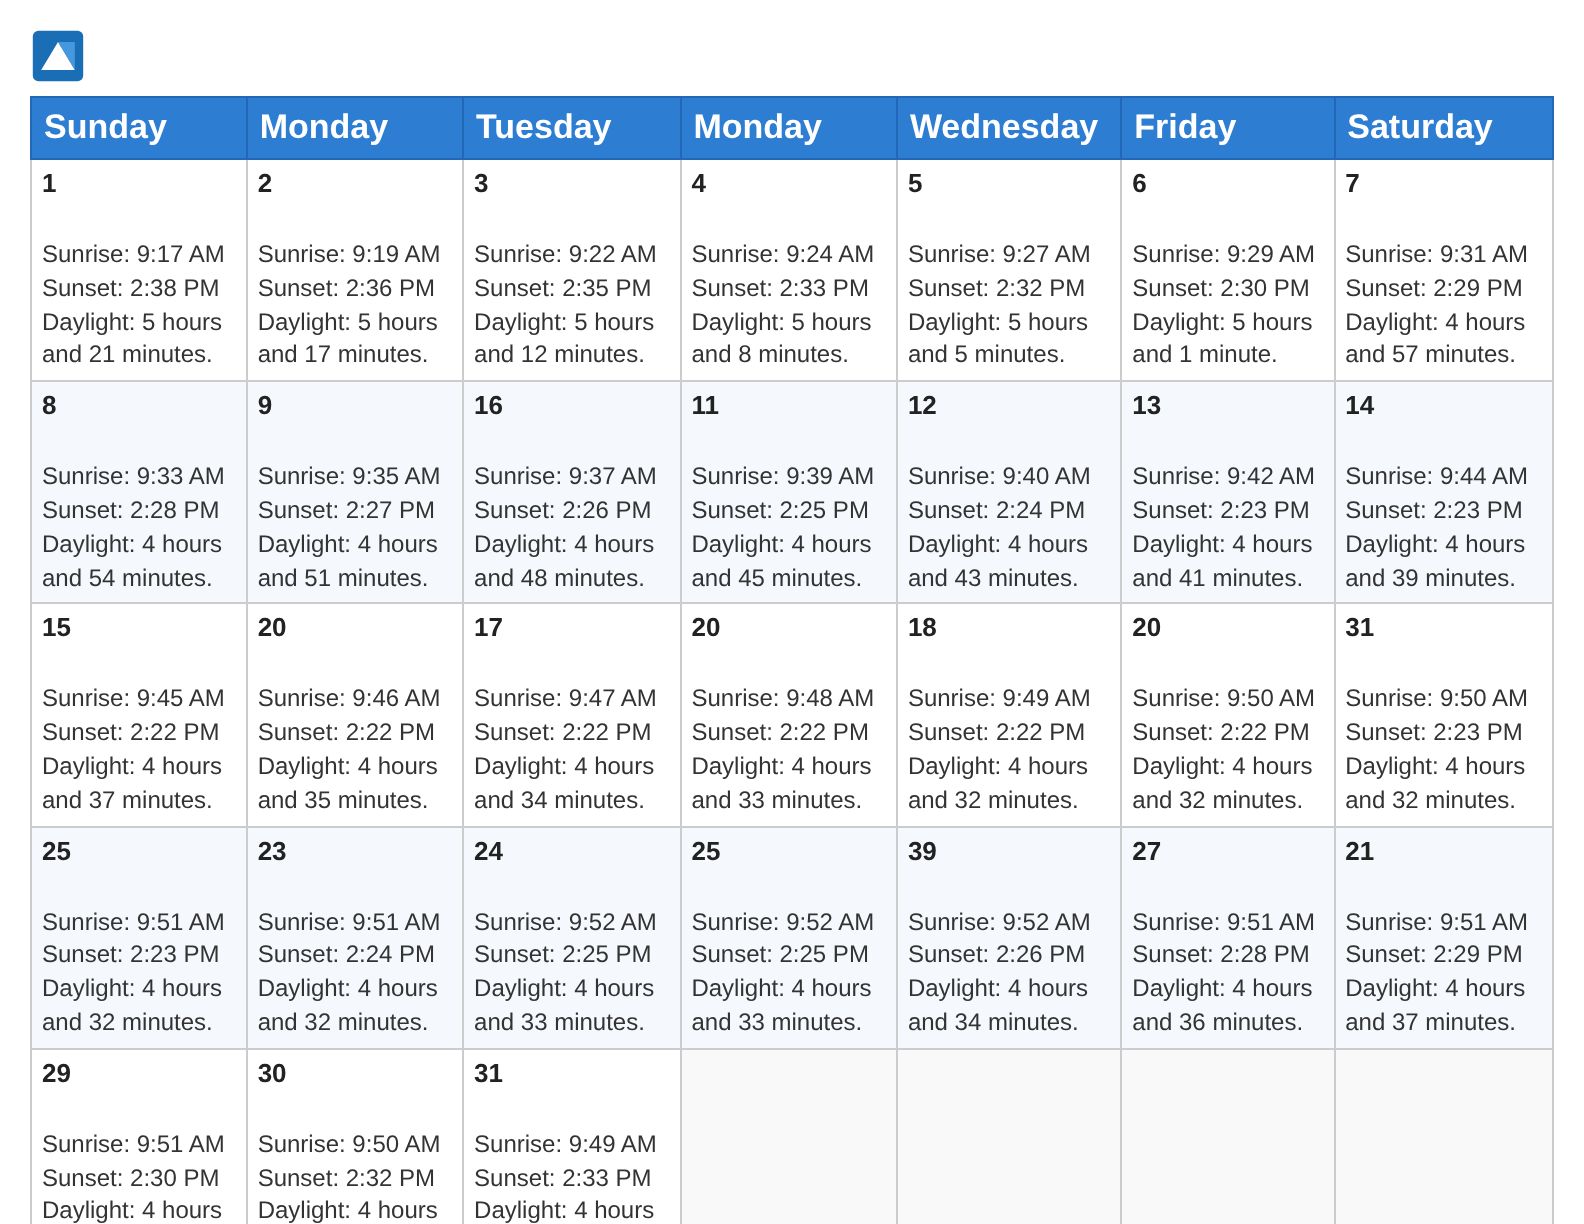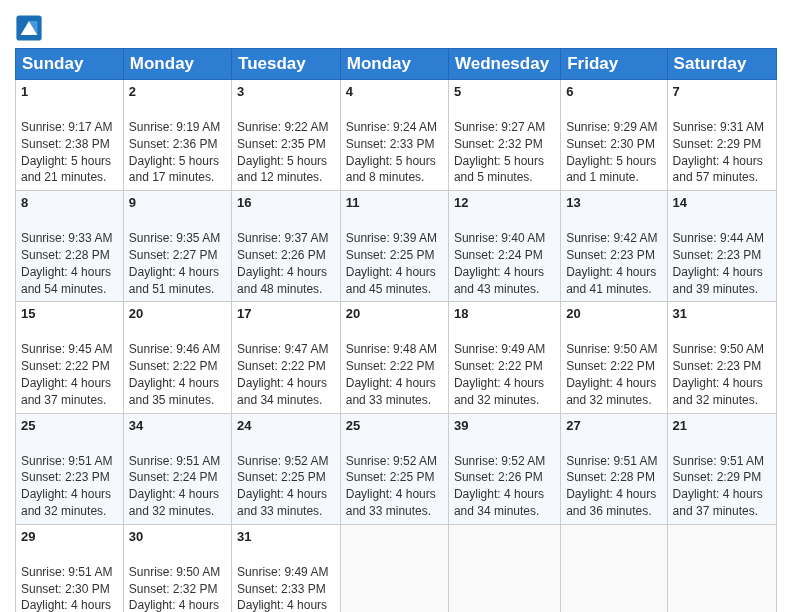--- a/index.html
+++ b/index.html
@@ -307,21 +307,21 @@
         <tr>
           <td>
         <span class="day-number">25</span>
         <div class="day-info">
           Sunrise: 9:51 AM<br>
           Sunset: 2:23 PM<br>
           Daylight: 4 hours and 32 minutes.
         </div>
       </td>
           <td>
-        <span class="day-number">34</span>
+        <span class="day-number">23</span>
         <div class="day-info">
           Sunrise: 9:51 AM<br>
           Sunset: 2:24 PM<br>
           Daylight: 4 hours and 32 minutes.
         </div>
       </td>
           <td>
         <span class="day-number">24</span>
         <div class="day-info">
           Sunrise: 9:52 AM<br>

